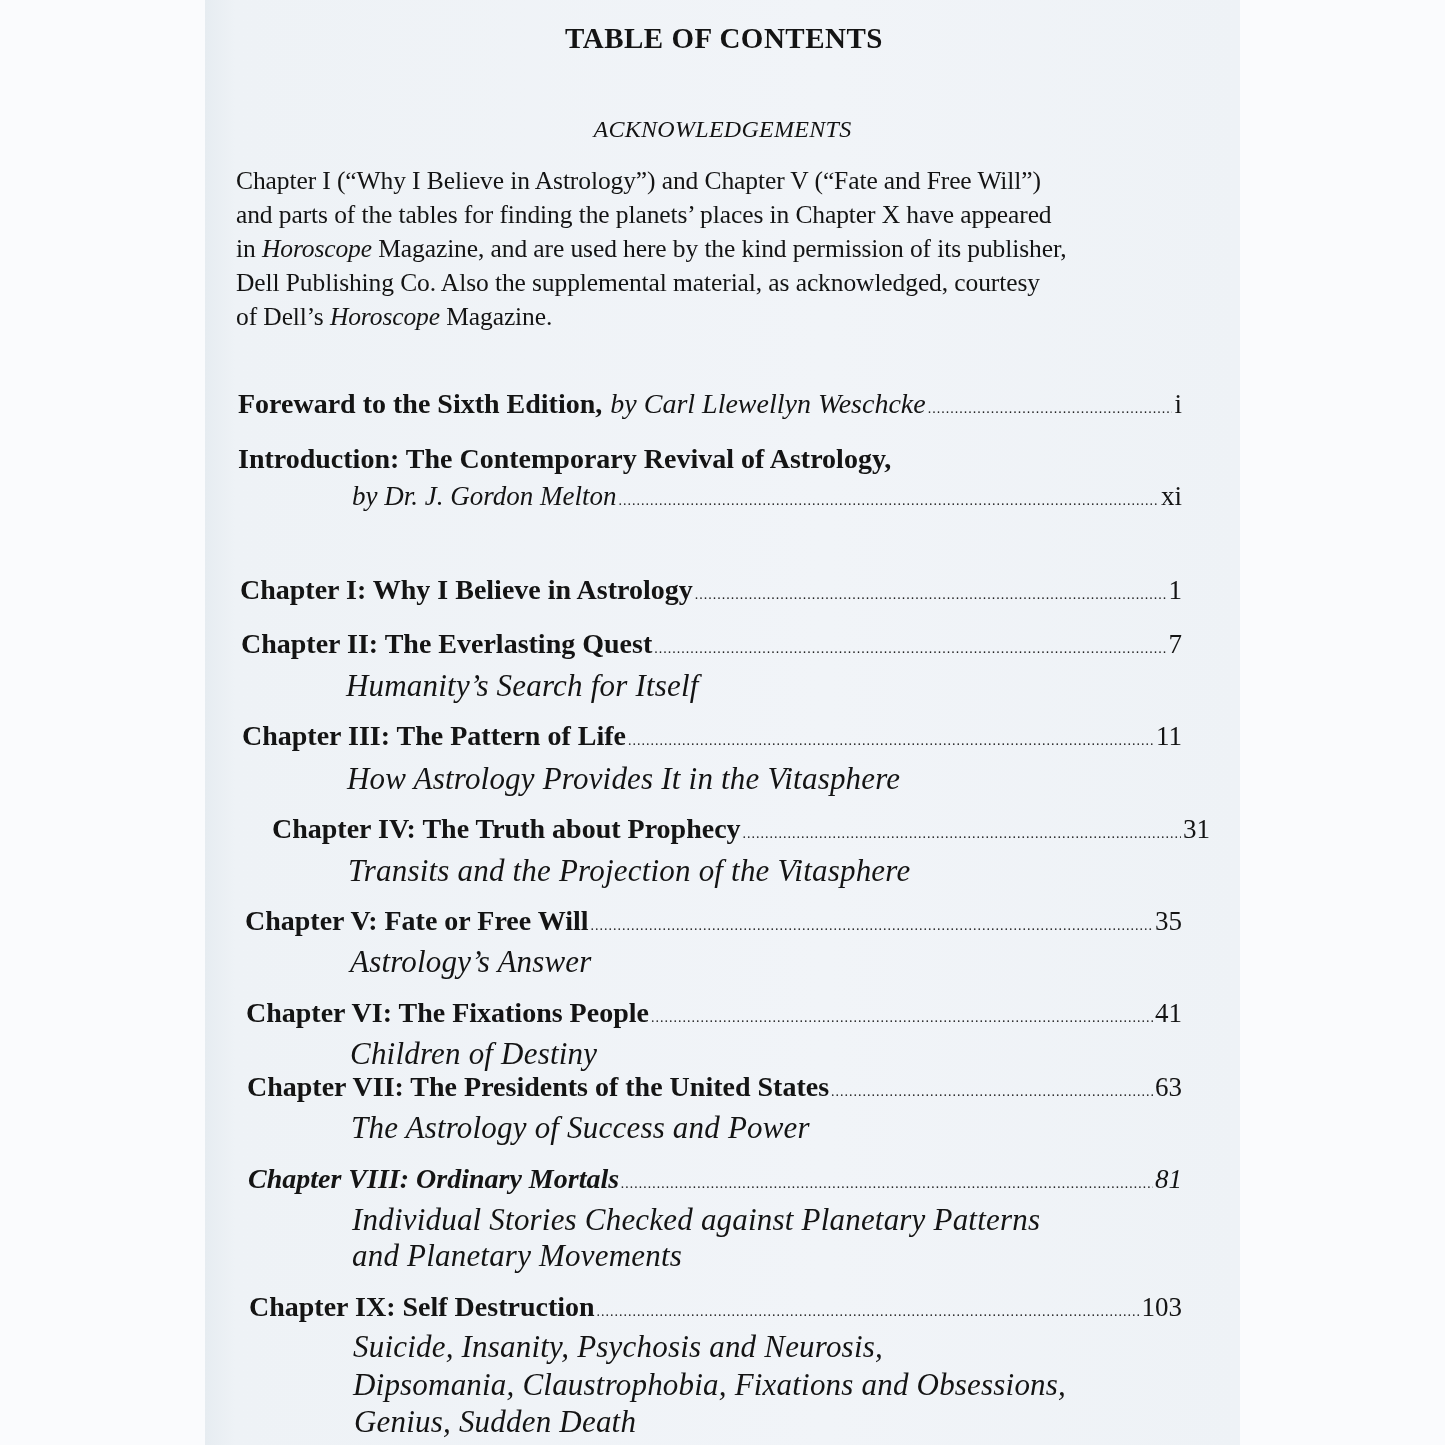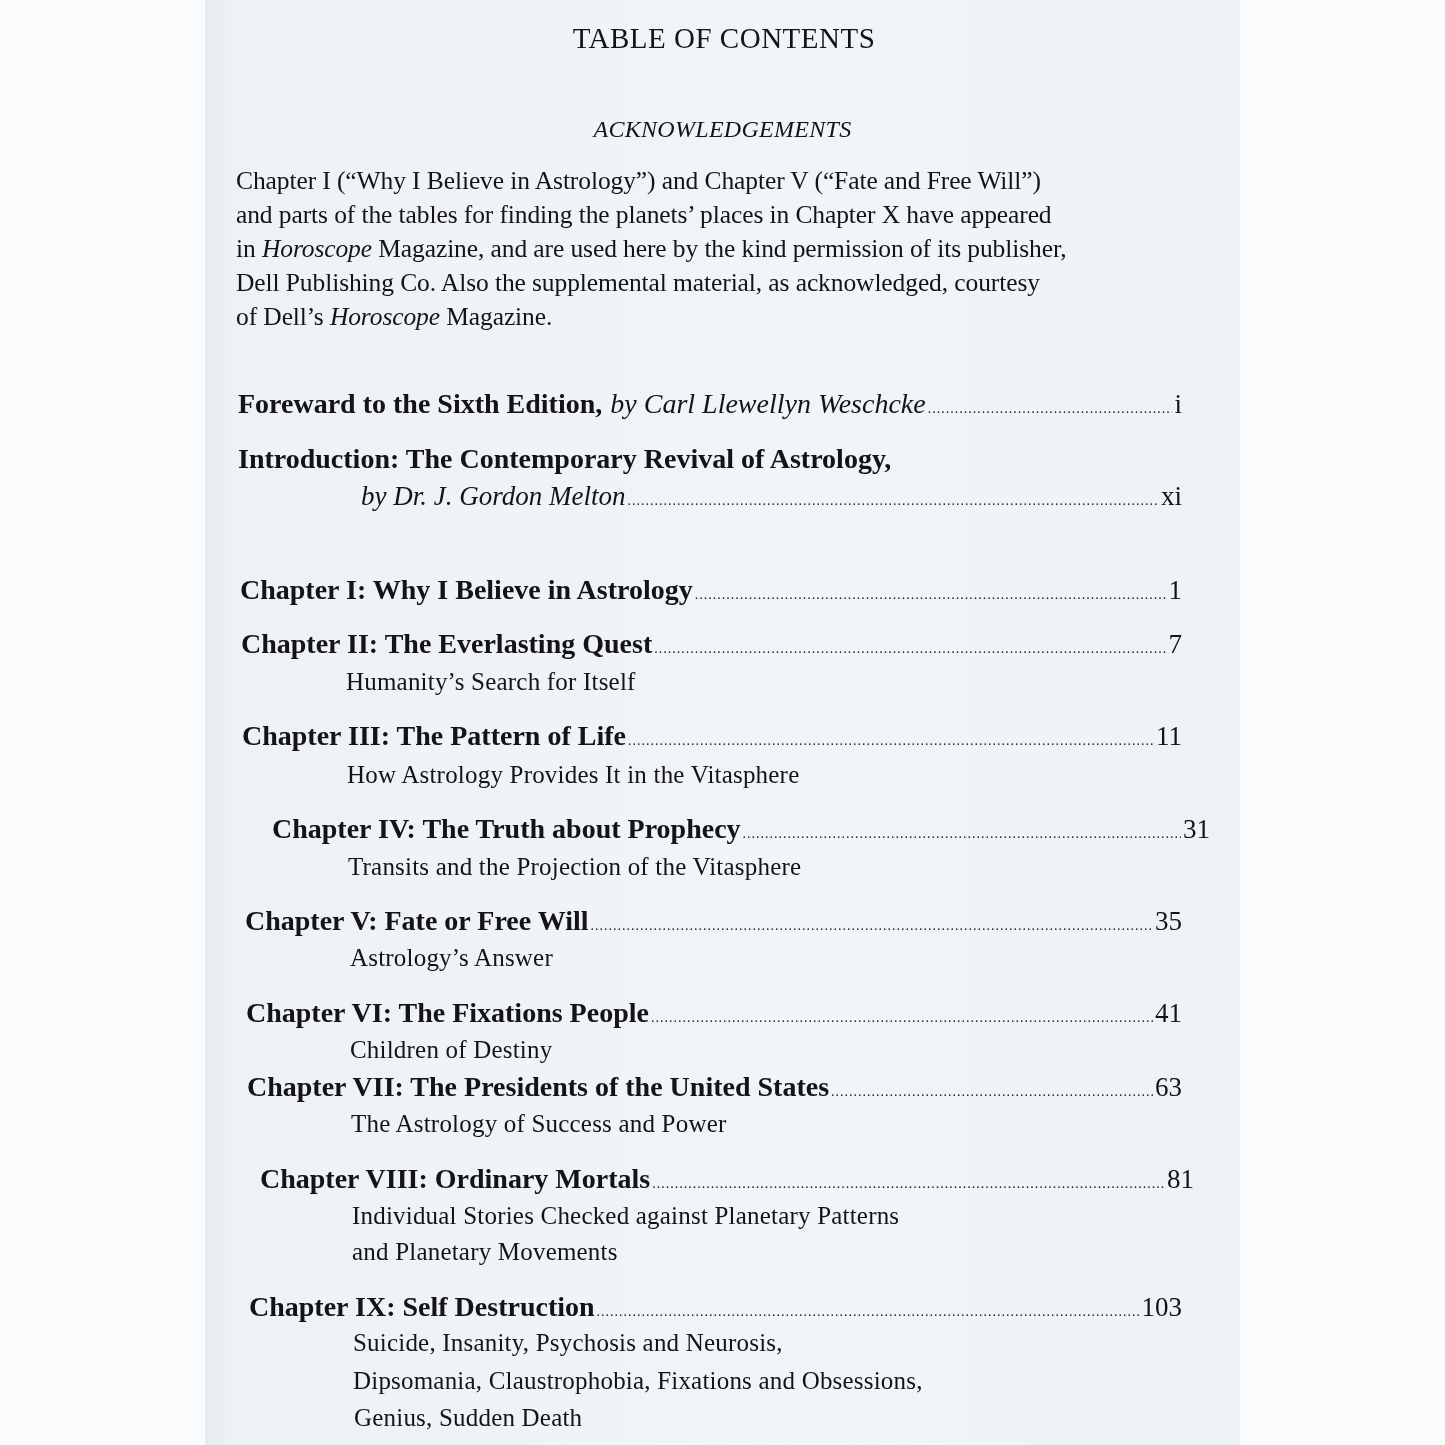--- a/index.html
+++ b/index.html
@@ -10,21 +10,21 @@
       font-family: "Liberation Serif", "DejaVu Serif", serif;
       color: #141414;
     }
     .page {
       position: absolute; left: 205px; top: 0; width: 1035px; height: 1445px;
       background: linear-gradient(90deg, #e6ecf1 0px, #eef2f6 30px, #f1f4f8 60%, #eef2f6 100%);
     }
     .abs { position: absolute; white-space: nowrap; }
     .title {
       left: 0; width: 1430px; top: 22px; text-align: center;
-      font-size: 29px; font-weight: normal; letter-spacing: 0.5px;
+      font-size: 29px; font-weight: bold; letter-spacing: 0.5px;
       padding-left: 18px; box-sizing: border-box;
     }
     .ack-head {
       left: 0; width: 1445px; top: 116px; text-align: center;
       font-size: 24px; font-style: italic; letter-spacing: 0.3px;
       box-sizing: border-box;
     }
     .ack-body {
       left: 236px; top: 164px; width: 944px;
       font-size: 25.5px; line-height: 34px; white-space: normal;
@@ -35,21 +35,21 @@
       display: flex; align-items: baseline; font-size: 28px;
     }
     .entry .label { font-weight: bold; white-space: nowrap; }
     .entry .by { font-style: italic; font-weight: normal; margin-left: 8px; white-space: nowrap; }
     .entry .leader {
       flex: 1 1 auto; overflow: hidden; white-space: nowrap;
       font-size: 14px; letter-spacing: 1px; margin: 0 2px; color: #222;
     }
     .entry .page-num { font-weight: normal; white-space: nowrap; font-size: 27px; }
     .sub {
-      font-size: 25px; letter-spacing: 0.2px;
+      font-size: 31px; letter-spacing: 0.2px; font-style: italic;
     }
     .sub-italic { font-style: italic; font-size: 27px; }
   </style>
 </head>
 <body>
 
 <div class="page"></div>
 
 <div class="abs title">TABLE OF CONTENTS</div>
 <div class="abs ack-head">ACKNOWLEDGEMENTS</div>
@@ -66,21 +66,21 @@
   <span class="label">Foreward to the Sixth Edition,</span>
   <span class="by">by Carl Llewellyn Weschcke</span>
   <span class="leader">...................................................................................................................................................................................................................</span>
   <span class="page-num">i</span>
 </div>
 
 <div class="abs entry" style="left:238px; top:443px; width:944px;">
   <span class="label">Introduction: The Contemporary Revival of Astrology,</span>
 </div>
 <div class="abs entry" style="left:344px; top:481px; width:838px;">
-  <span class="by sub-italic" style="margin-left:17px">by Dr. J. Gordon Melton</span>
+  <span class="by sub-italic" style="margin-left:8px">by Dr. J. Gordon Melton</span>
   <span class="leader">...................................................................................................................................................................................................................</span>
   <span class="page-num">xi</span>
 </div>
 
 <div class="abs entry" style="left:240px; top:574px; width:942px;">
   <span class="label">Chapter I: Why I Believe in Astrology</span>
   <span class="leader">...................................................................................................................................................................................................................</span>
   <span class="page-num">1</span>
 </div>
 
@@ -119,21 +119,21 @@
 </div>
 <div class="abs sub" style="left:350px; top:1036px;">Children of Destiny</div>
 
 <div class="abs entry" style="left:247px; top:1071px; width:935px;">
   <span class="label">Chapter VII: The Presidents of the United States</span>
   <span class="leader">...................................................................................................................................................................................................................</span>
   <span class="page-num">63</span>
 </div>
 <div class="abs sub" style="left:351px; top:1110px;">The Astrology of Success and Power</div>
 
-<div class="abs entry" style="left:260px; top:1163px; width:934px;">
+<div class="abs entry" style="left:248px; top:1163px; width:934px;font-style:italic;">
   <span class="label">Chapter VIII: Ordinary Mortals</span>
   <span class="leader">...................................................................................................................................................................................................................</span>
   <span class="page-num">81</span>
 </div>
 <div class="abs sub" style="left:352px; top:1202px;">Individual Stories Checked against Planetary Patterns</div>
 <div class="abs sub" style="left:352px; top:1238px;">and Planetary Movements</div>
 
 <div class="abs entry" style="left:249px; top:1291px; width:933px;font-family:Liberation Serif, serif;">
   <span class="label">Chapter IX: Self Destruction</span>
   <span class="leader">...................................................................................................................................................................................................................</span>

